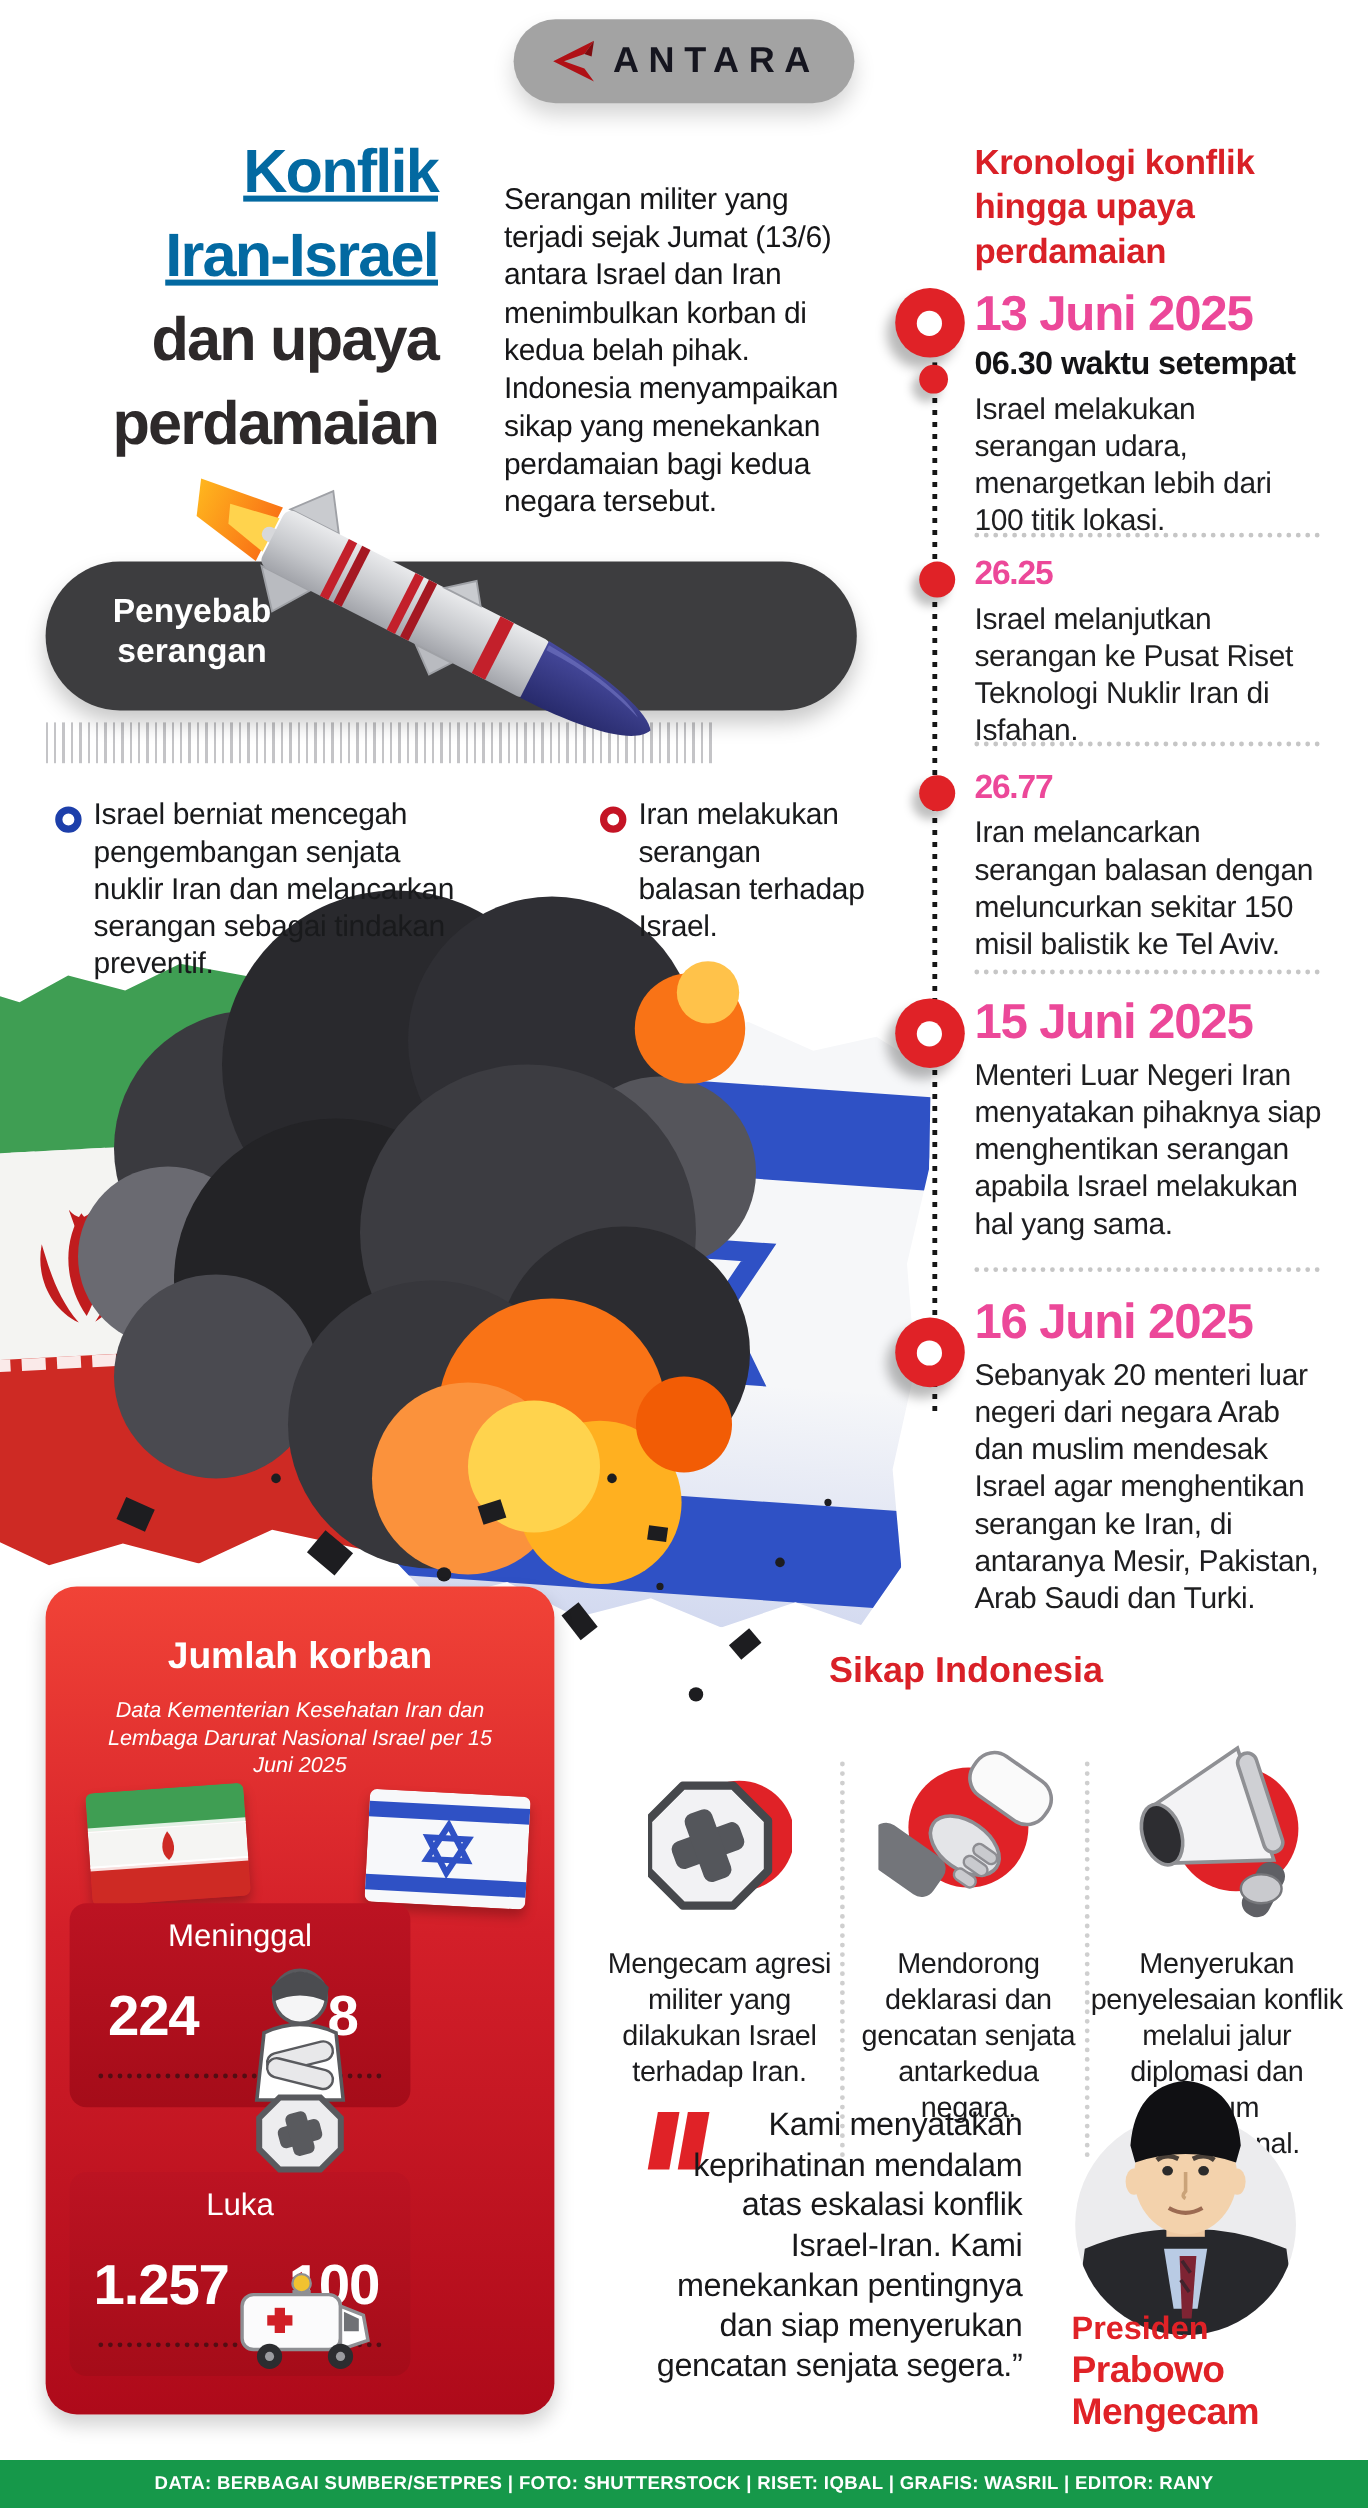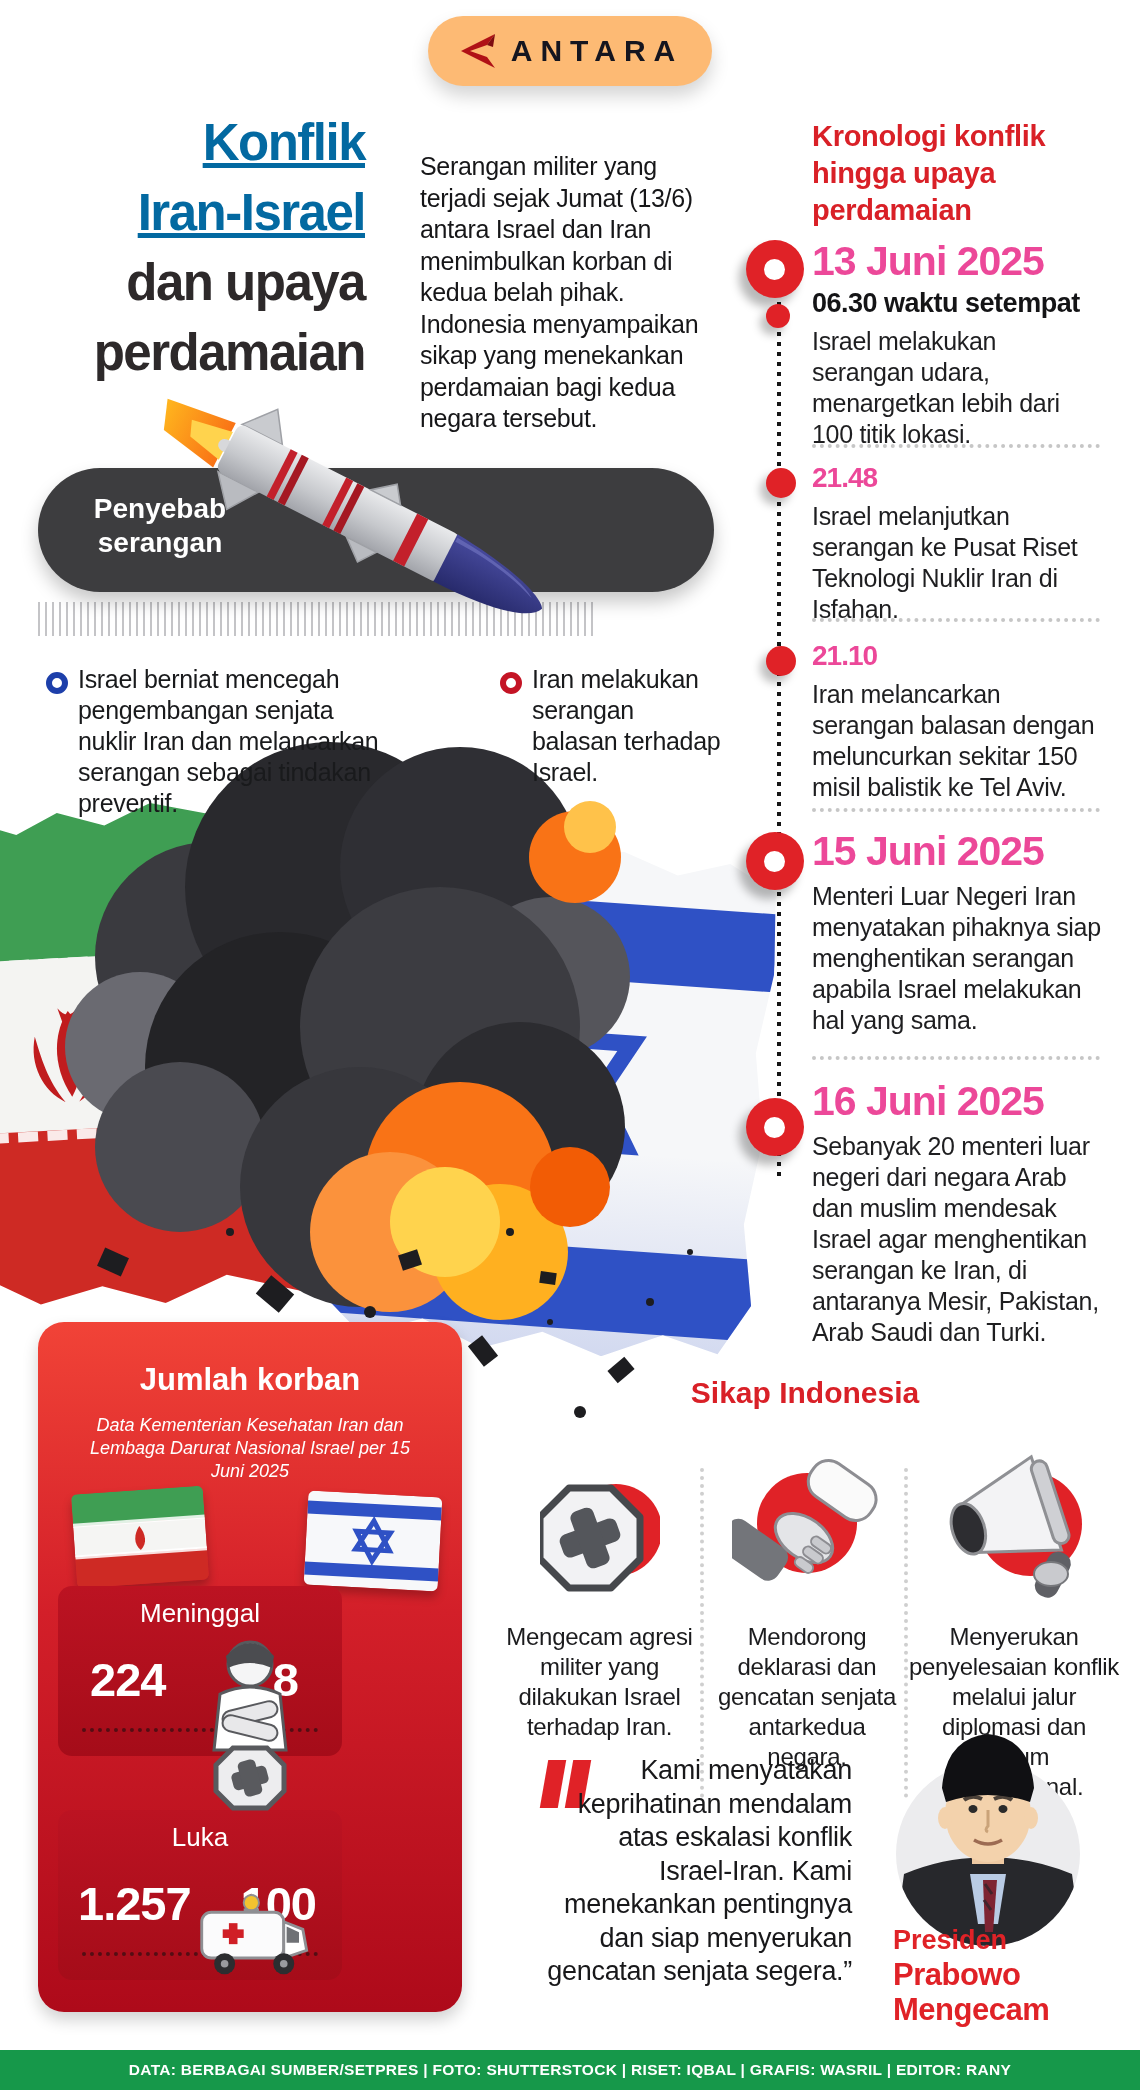--- a/index.html
+++ b/index.html
@@ -3,21 +3,21 @@
 <meta charset="utf-8">
 <style>
   html,body{margin:0;padding:0;background:#e9e9e9;}
   #canvas{
     position:relative;width:1140px;height:2090px;margin:0 auto;
     background:#ffffff;overflow:hidden;
     font-family:"Liberation Sans","DejaVu Sans",sans-serif;color:#1b1b1d;
   }
   
   .logo-pill{position:absolute;left:428px;top:16px;width:284px;height:70px;border-radius:36px;
-    background:#fdba74;box-shadow:0 10px 18px rgba(0,0,0,.17);display:flex;align-items:center;justify-content:center;gap:12px;z-index:9;}
+    background:#a3a3a3;box-shadow:0 10px 18px rgba(0,0,0,.17);display:flex;align-items:center;justify-content:center;gap:12px;z-index:9;}
   .logo-text{font-size:30px;font-weight:bold;letter-spacing:8px;color:#15151f;}
   
   .main-title{position:absolute;left:20px;top:108px;width:345px;text-align:right;
     font-weight:bold;font-size:51px;line-height:70px;letter-spacing:-1.5px;}
   .main-title .accent{color:#0369a1;text-decoration:underline;}
   .main-title .dark{color:#2d292a;}
   
   .intro{position:absolute;left:420px;top:126px;width:292px;font-size:25px;line-height:31.5px;
     letter-spacing:-.3px;color:#161618;}
   
@@ -151,27 +151,27 @@
   <div class="mk mk-big m5"></div>
 
   <div class="tl-item ti1">
     <div class="tl-date d-big">13 Juni 2025</div>
     <div class="tl-time">06.30 waktu setempat</div>
     <div class="tl-body">Israel melakukan serangan udara, menargetkan lebih dari 100 titik lokasi.</div>
   </div>
   <div class="tl-sep sp1"></div>
 
   <div class="tl-item ti2">
-    <div class="tl-date d-small">21.48</div>
+    <div class="tl-date d-small">26.25</div>
     <div class="tl-body">Israel melanjutkan serangan ke Pusat Riset Teknologi Nuklir Iran di Isfahan.</div>
   </div>
   <div class="tl-sep sp2"></div>
 
   <div class="tl-item ti3">
-    <div class="tl-date d-small">21.10</div>
+    <div class="tl-date d-small">26.77</div>
     <div class="tl-body">Iran melancarkan serangan balasan dengan meluncurkan sekitar 150 misil balistik ke Tel Aviv.</div>
   </div>
   <div class="tl-sep sp3"></div>
 
   <div class="tl-item ti4">
     <div class="tl-date d-big">15 Juni 2025</div>
     <div class="tl-body">Menteri Luar Negeri Iran menyatakan pihaknya siap menghentikan serangan apabila Israel melakukan hal yang sama.</div>
   </div>
   <div class="tl-sep sp4"></div>
 

